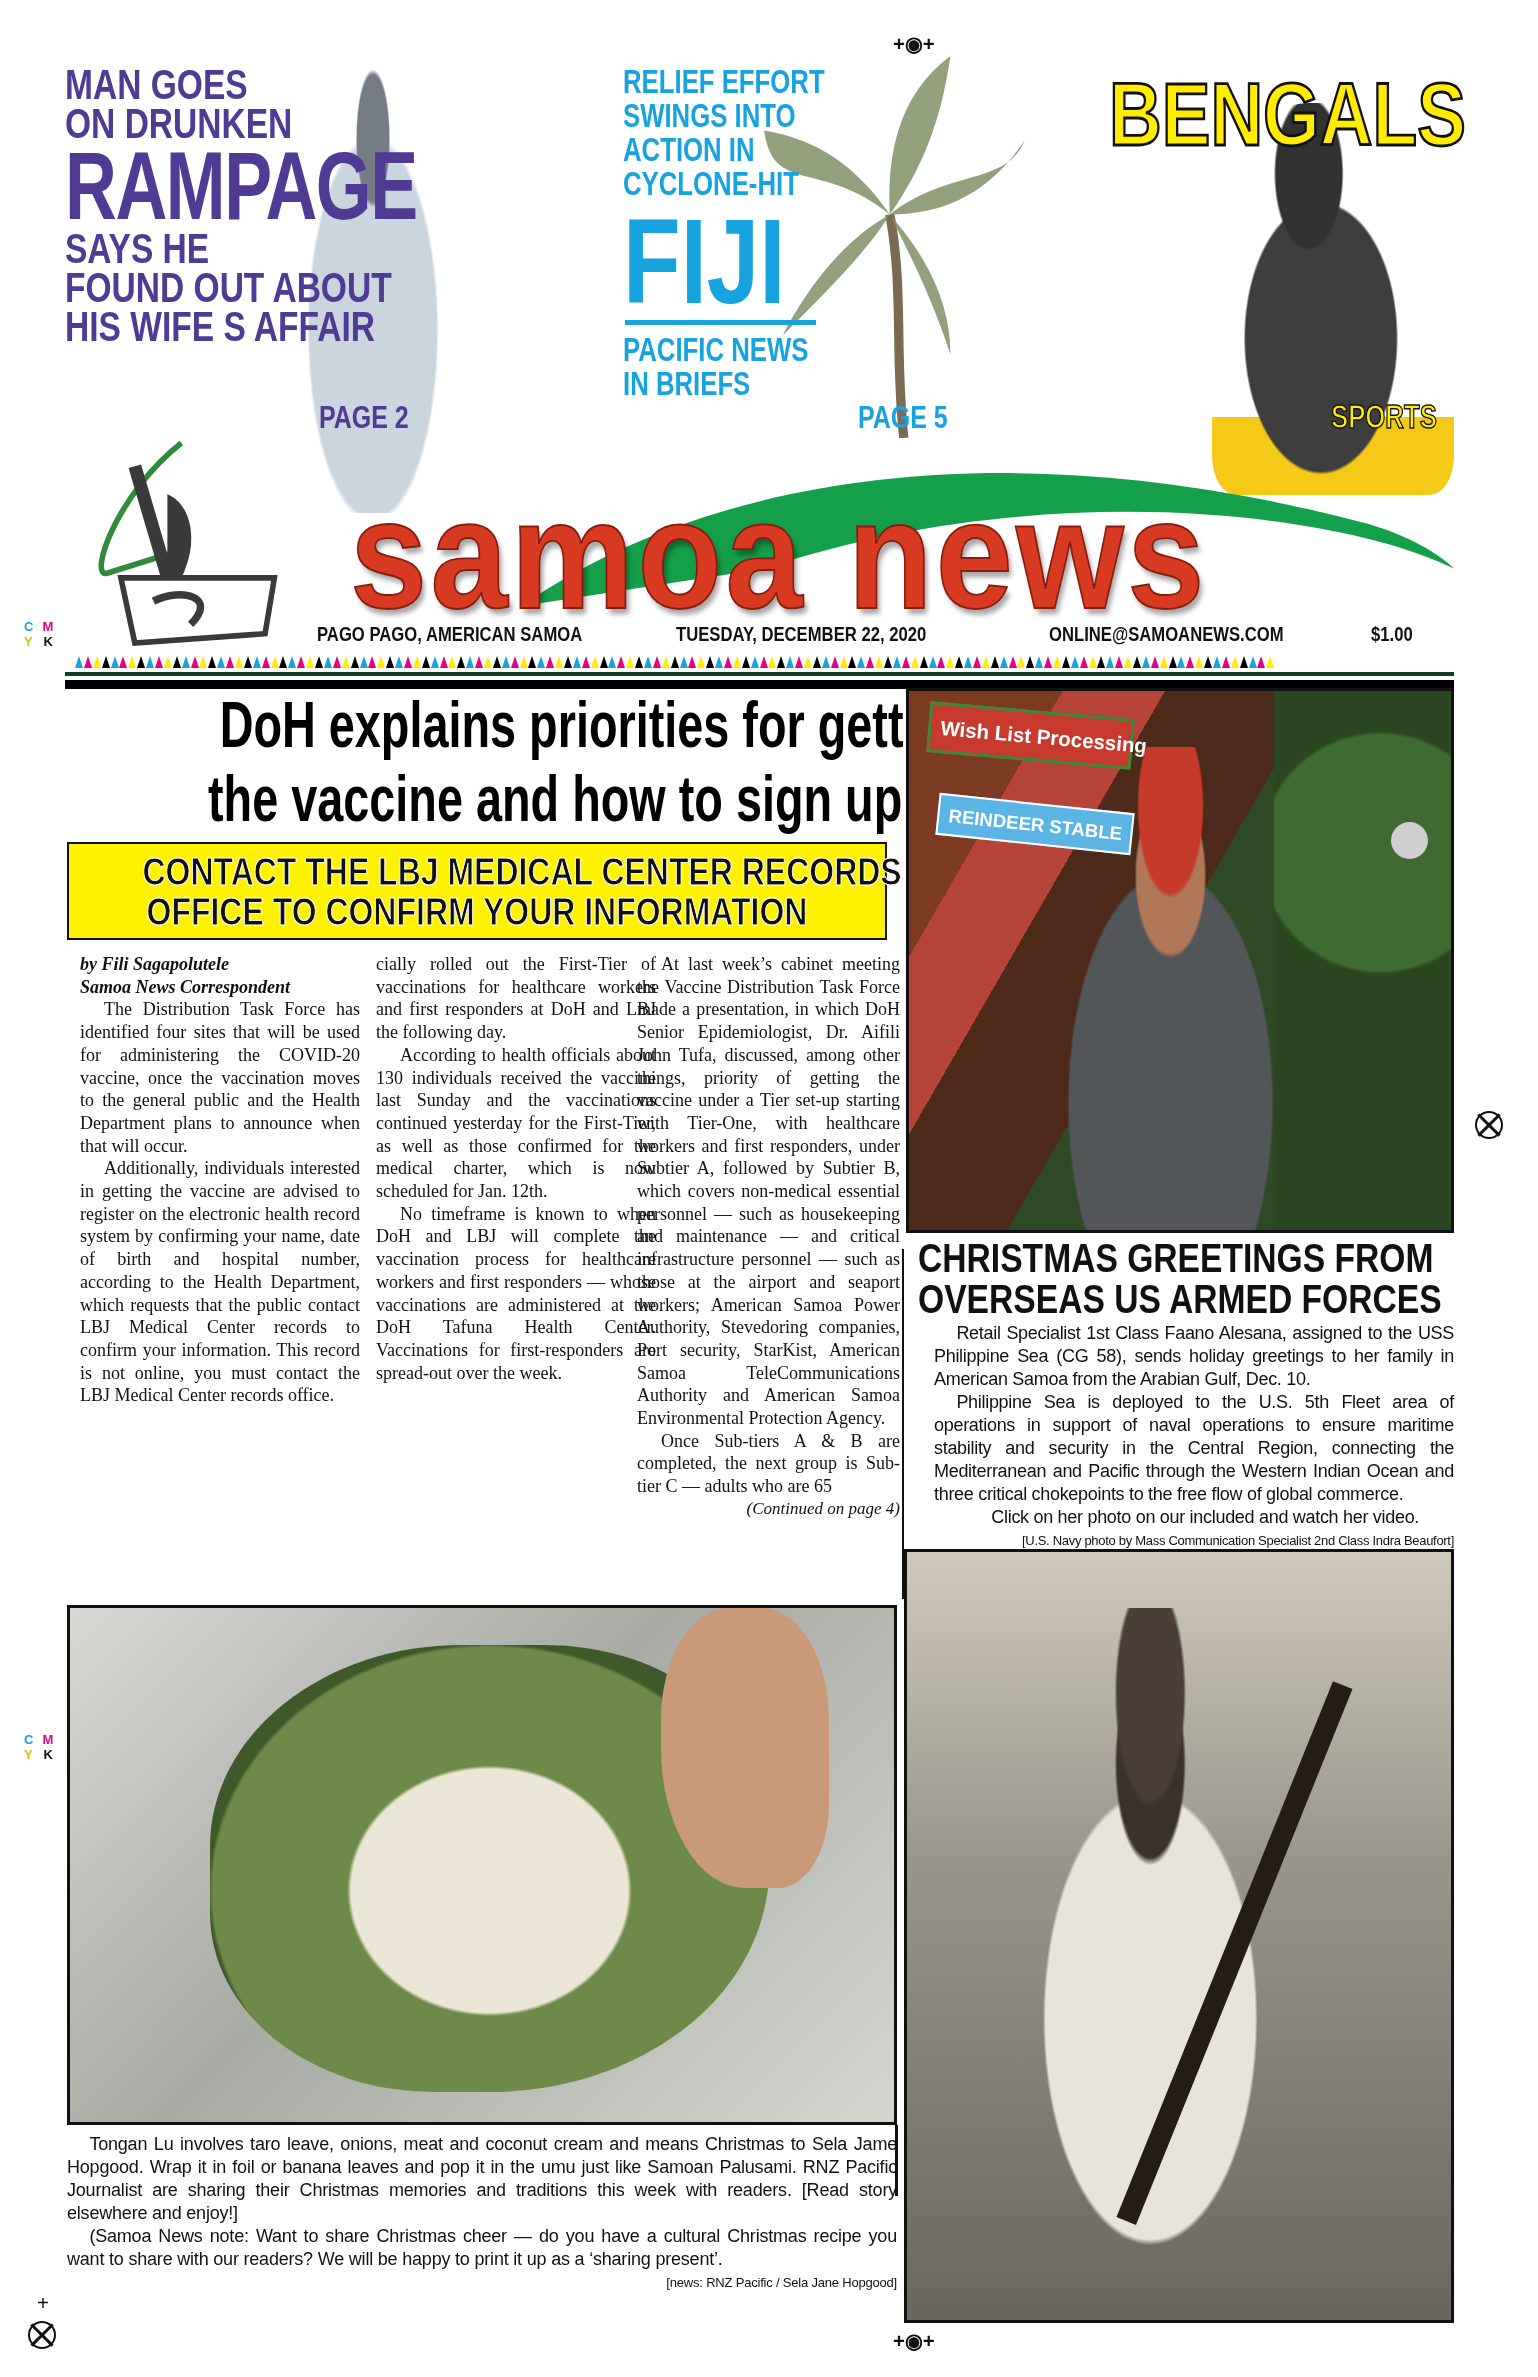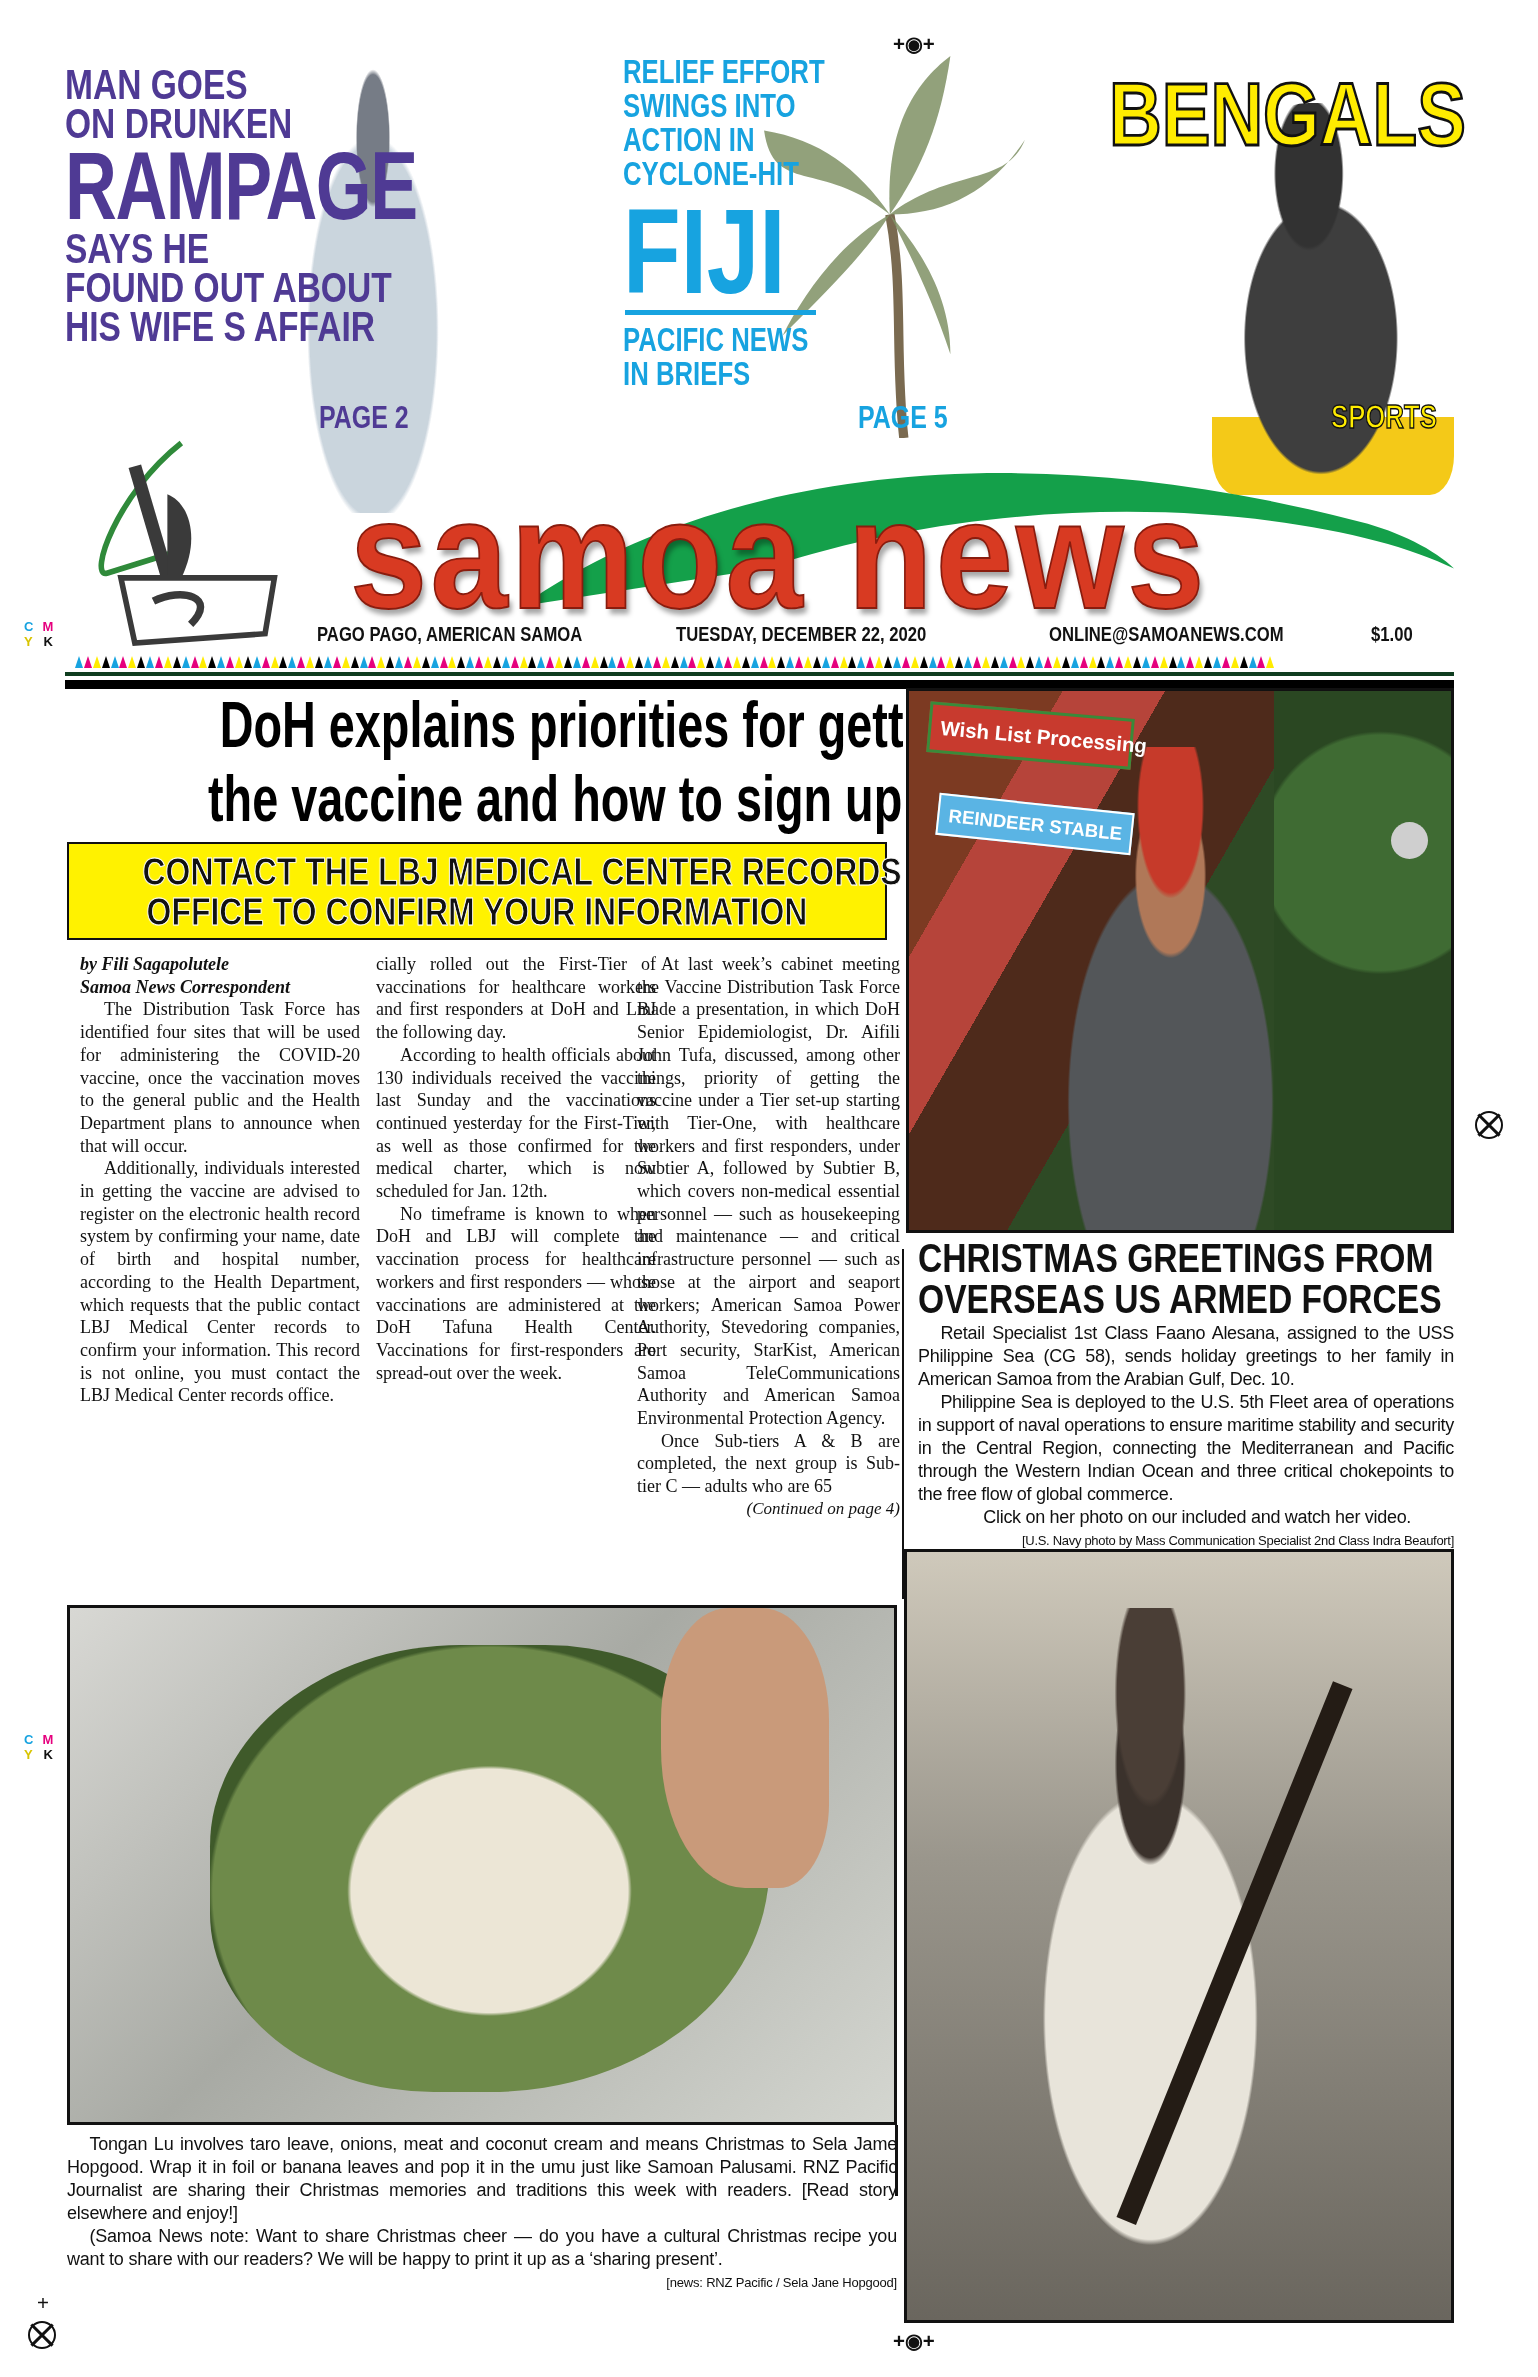--- a/index.html
+++ b/index.html
@@ -11,21 +11,21 @@
   .teaser-left { left: 65px; top: 65px; width: 392px; color: #4f3a94; }
   .teaser-left .t-small { font-size: 43px; line-height: 39px; transform: scaleX(0.78); transform-origin: left top; white-space: nowrap; display: block; font-weight: 700; }
   .teaser-left .t-big { font-size: 97px; line-height: 86px; transform: scaleX(0.74); transform-origin: left top; white-space: nowrap; display: block; font-weight: 700; letter-spacing: -1.9px; }
   .page-ref { font-weight: 700; font-size: 32px; transform: scaleX(0.78); transform-origin: left top; white-space: nowrap; }
 
   .man-photo { left: 280px; top: 56px; width: 186px; height: 457px;
     background: radial-gradient(ellipse at 50% 18%, #6f7580 0 12%, transparent 13%),
                 radial-gradient(ellipse at 50% 60%, #c8d3dc 0 48%, transparent 50%);
     opacity: .95; }
 
-  .teaser-mid { left: 623px; top: 55px; width: 280px; color: #17a3e0; }
+  .teaser-mid { left: 623px; top: 65px; width: 280px; color: #17a3e0; }
   .teaser-mid .t-small { font-size: 33px; line-height: 34px; transform: scaleX(0.78); transform-origin: left top; white-space: nowrap; display: block; font-weight: 700; }
   .teaser-mid .t-big { font-size: 121px; line-height: 112px; transform: scaleX(0.78); transform-origin: left top; white-space: nowrap; display: block; font-weight: 700; margin-top: 3.7px; }
   .fiji-rule { width: 191px; height: 4.7px; background: #17a3e0; margin: 3.7px 0 7.5px 1.9px; }
 
   .palm { left: 764px; top: 56px; width: 261px; height: 382px; }
 
   .teaser-right { left: 1109px; top: 70px; width: 354px; }
   .bengals { font-size: 89px; line-height: 89px; color: #ffec00; -webkit-text-stroke: 2.8px #111; font-weight: 700; transform: scaleX(0.82); transform-origin: left top; white-space: nowrap; display: block; }
   .yellow-lines span { display: block; font-size: 33px; line-height: 35px; color: #ffec00; -webkit-text-stroke: 1.5px #111; font-weight: 700; transform: scaleX(0.78); transform-origin: left top; white-space: nowrap; }
   .player { left: 1212px; top: 103px; width: 242px; height: 392px;
@@ -79,21 +79,21 @@
                 radial-gradient(ellipse at 50% 72%, #535659 0 45%, transparent 46%); }
   .navy-photo .tree { position: absolute; right: 0; top: 0; width: 177px; height: 100%;
     background: radial-gradient(circle at 60% 30%, #3f6b33 0 30%, transparent 31%), #2a4722; }
   .navy-photo .ornament { position: absolute; right: 23px; top: 131px; width: 37px; height: 37px; border-radius: 50%; background: #cfcfcf; }
 
   .side-rule { left: 902px; top: 1249px; width: 1.9px; height: 350px; background: #111; }
 
   .xmas-headline { left: 918px; top: 1238px; width: 536px; font-size: 41px; line-height: 41px; font-weight: 700; }
   .xmas-headline span { display: block; transform: scaleX(0.82); transform-origin: left top; white-space: nowrap; }
   .xmas-body { left: 918px; top: 1322px; width: 536px; font-size: 18px; line-height: 23px; text-align: justify; letter-spacing: -0.3px; }
-  .xmas-body p { text-indent: 22.4px; }
+  .xmas-body p { text-indent: 22.4px; margin-left: 16px; }
   .xmas-body p.center { text-align: center; }
   .credit-right { text-align: right; font-size: 13px; }
 
   .wwii-photo { left: 904px; top: 1549px; width: 550px; height: 774px; border: 3.7px solid #111; overflow: hidden;
     background: linear-gradient(180deg, #cfc9bb 0%, #9a968c 40%, #6a665e 100%); }
   .wwii-photo .soldier { position: absolute; left: 84px; top: 56px; width: 354px; height: 708px;
     background: radial-gradient(ellipse at 45% 12%, #4a3e36 0 12%, transparent 13%),
                 radial-gradient(ellipse at 45% 22%, #3b322c 0 12%, transparent 13%),
                 radial-gradient(ellipse at 45% 58%, #e8e4da 0 38%, transparent 39%); }
   .wwii-photo .rifle { position: absolute; left: 317px; top: 112px; width: 20.5px; height: 578px; background: #241c15; transform: rotate(22deg); }

